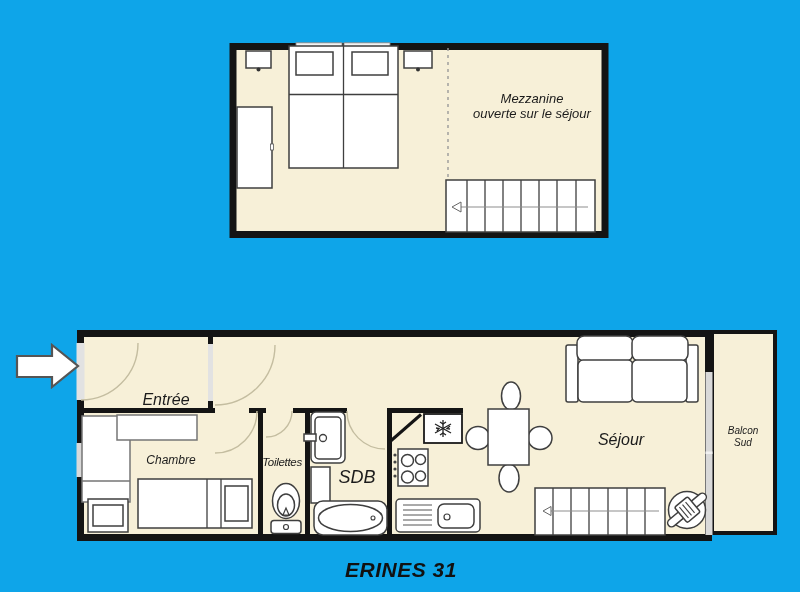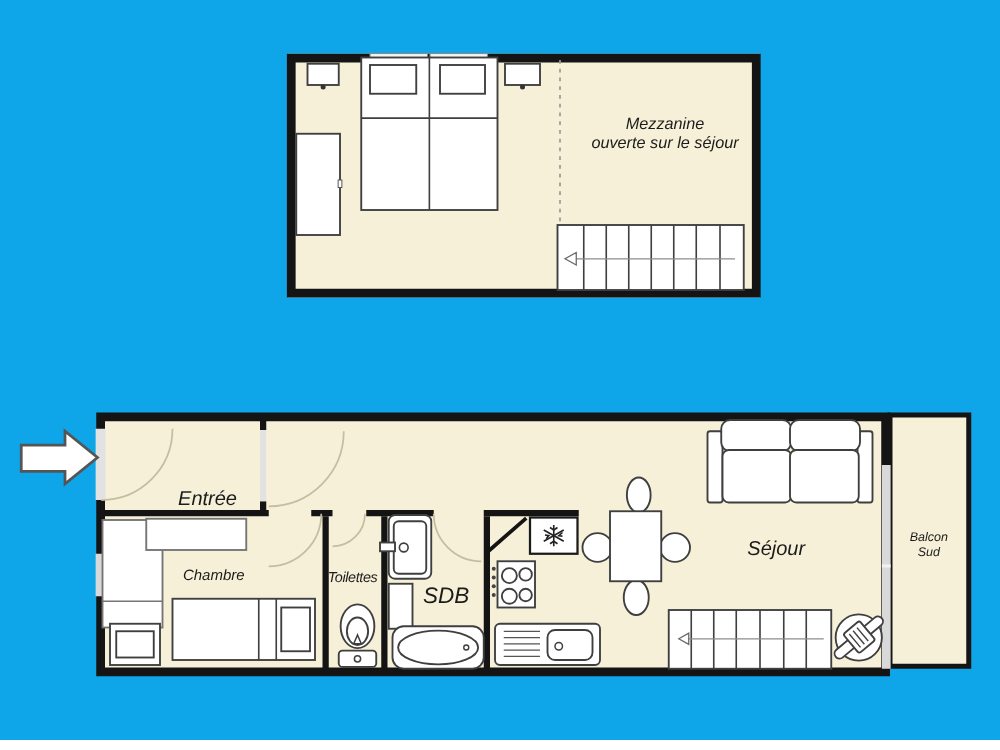--- a/index.html
+++ b/index.html
@@ -257,14 +257,15 @@
   </div>
   <div class="lbl lbl-entree">Entrée</div>
   <div class="lbl lbl-chambre">Chambre</div>
   <div class="lbl lbl-toilettes">Toilettes</div>
   <div class="lbl lbl-sdb">SDB</div>
   <div class="lbl lbl-sejour">Séjour</div>
   <div class="lbl lbl-balcon">
     <div>Balcon</div>
     <div>Sud</div>
   </div>
+  <div class="lbl lbl-title">ERINES 31</div>
 
 </div>
 
 </body></html>

